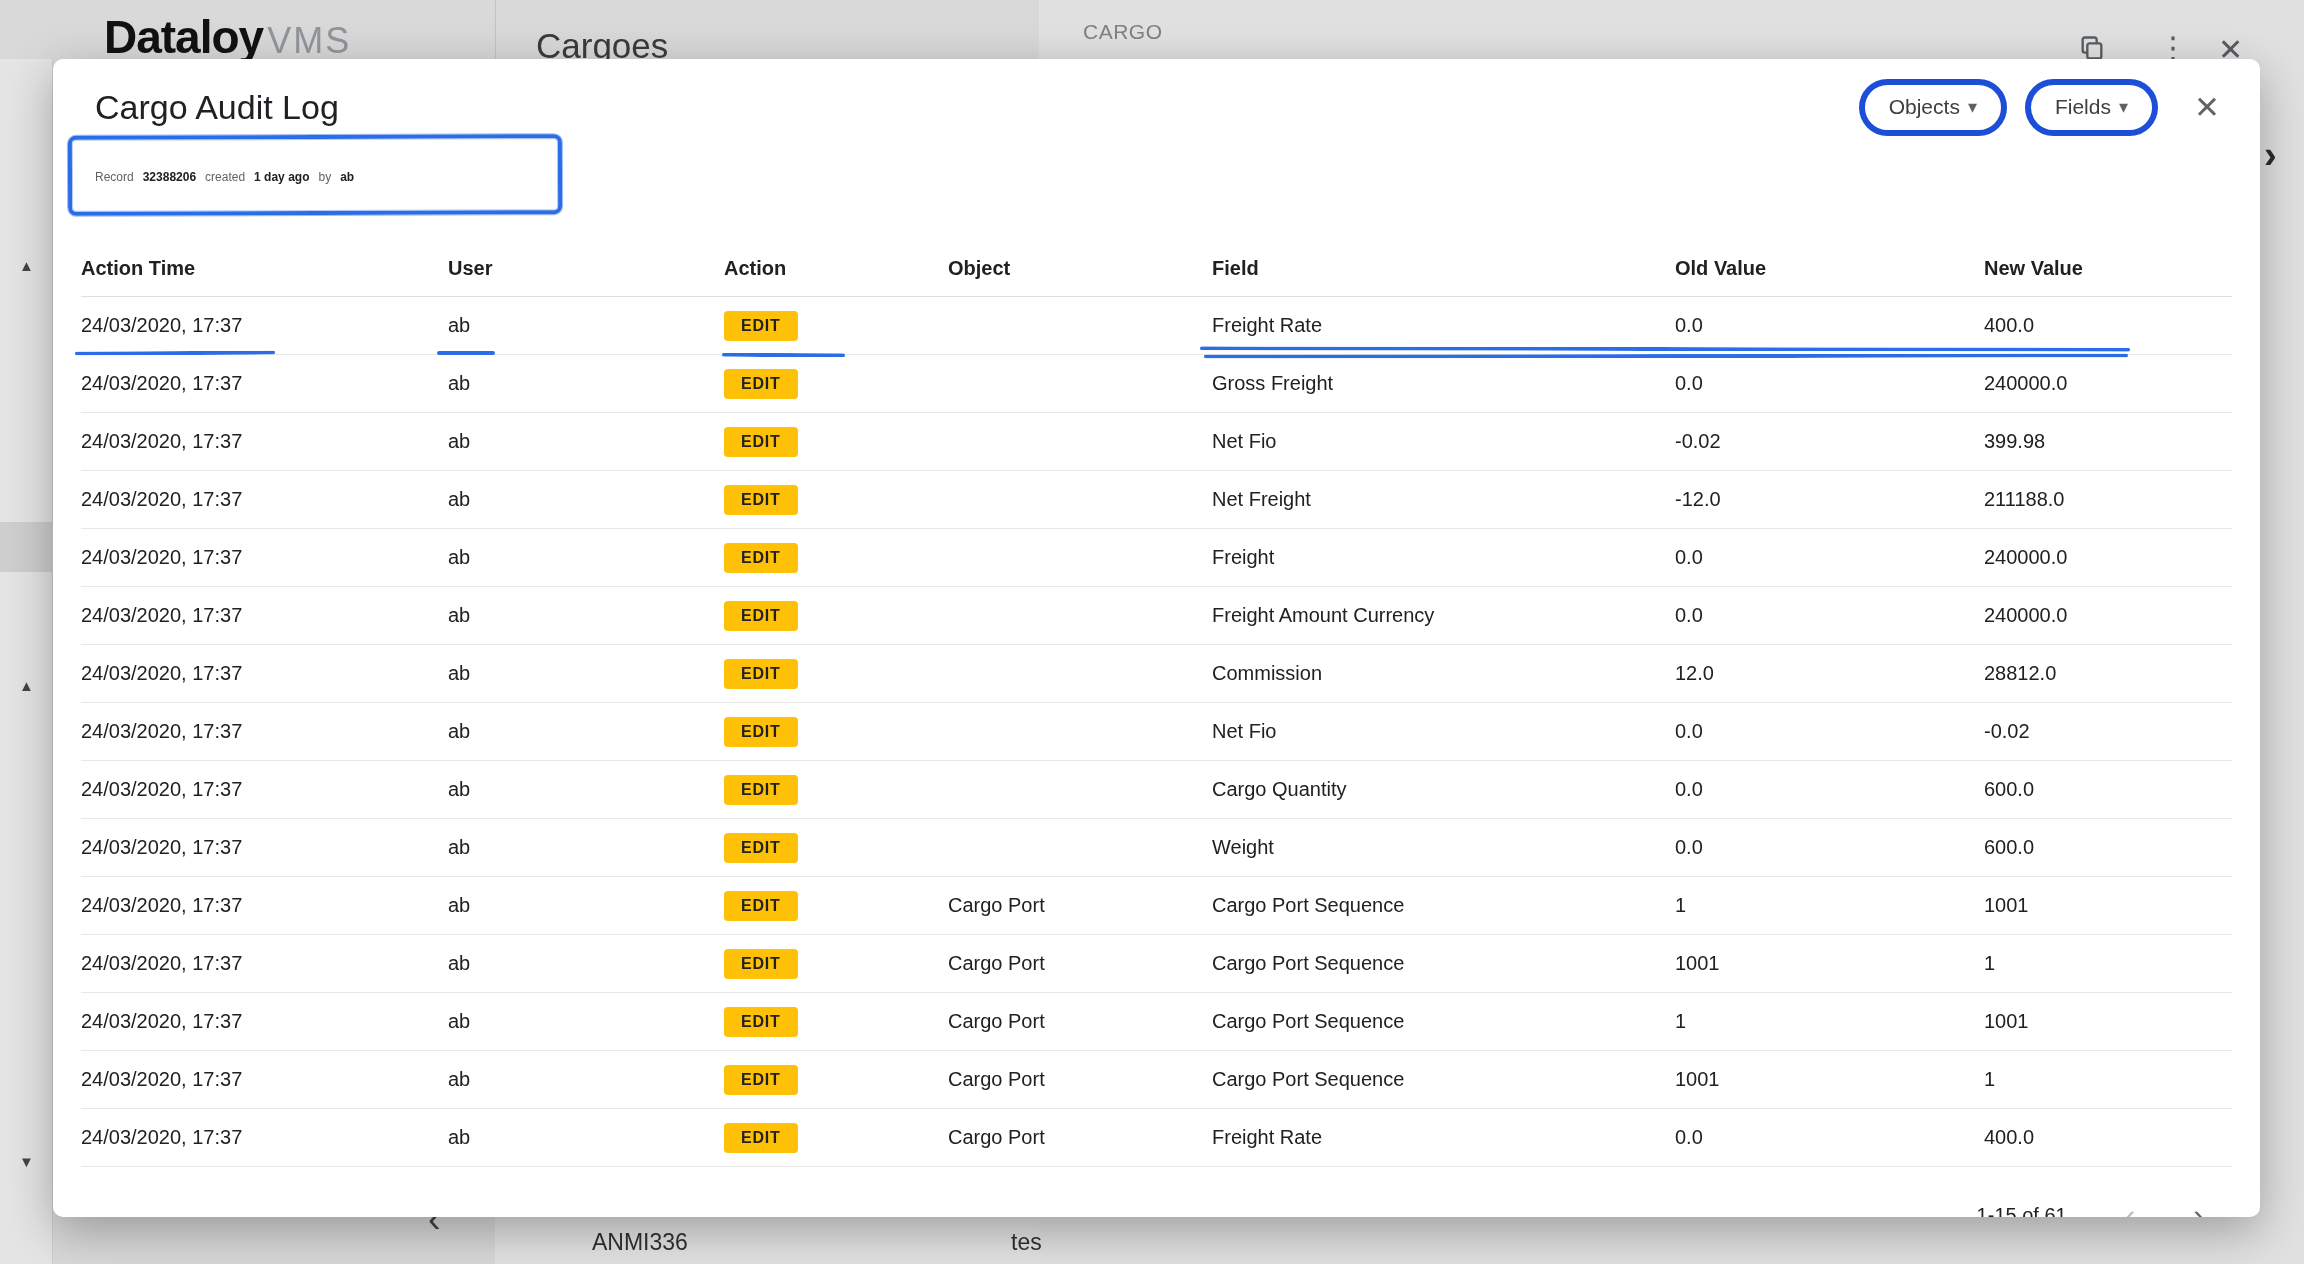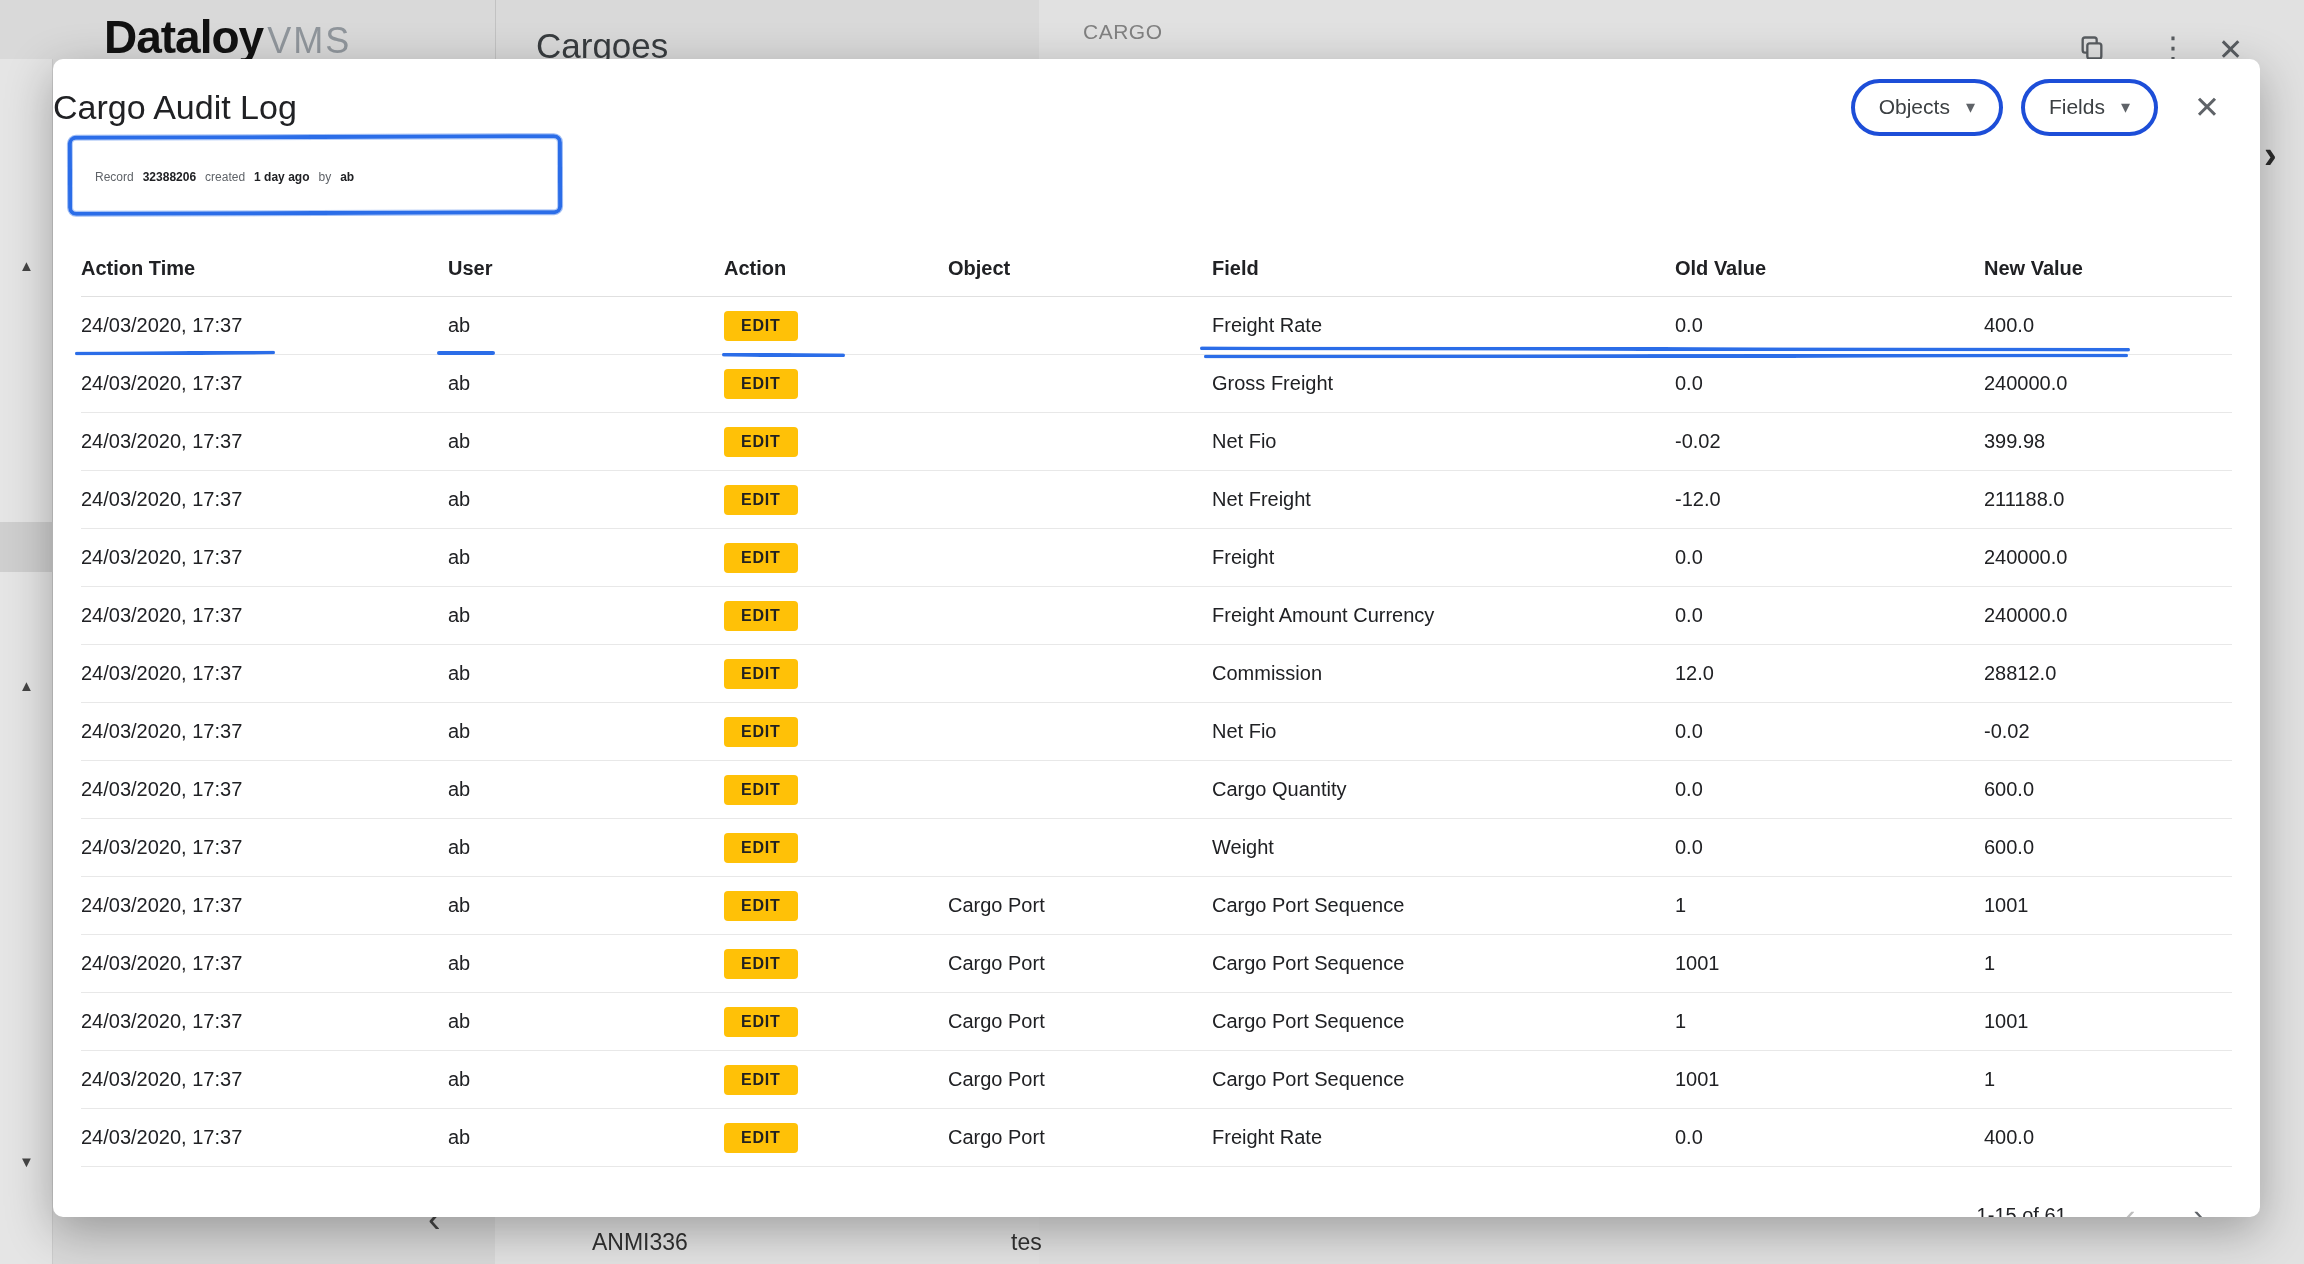--- a/index.html
+++ b/index.html
@@ -28,23 +28,23 @@
   .bg-list-id { left:97px; top:38px; font-size:23px; color:#353535; }
   .bg-list-name { left:516px; top:38px; font-size:23px; color:#353535; }
   .scrim { position:absolute; inset:0; background:rgba(0,0,0,.06); z-index:1; }
 
   
   .modal { position:absolute; left:53px; top:59px; width:2207px; height:1158px;
     background:#ffffff; border-radius:10px; z-index:2; overflow:hidden;
     box-shadow:0 14px 48px rgba(0,0,0,.30); }
   .modal-header { position:absolute; left:0; right:40px; top:18px; height:60px;
     display:flex; align-items:center; }
-  .modal-title { font-size:34px; font-weight:400; color:#202124; flex:1; }
-  .pill { height:57px; border:4px solid #1d4ed8; border-radius:29px; background:#fff;
-    display:flex; align-items:center; gap:16px; padding:0 24px; font-size:21px;
+  .modal-title { margin-left:42px; font-size:34px; font-weight:400; color:#202124; flex:1; }
+  .pill { height:57px; border:6px solid #1d4ed8; border-radius:29px; background:#fff;
+    display:flex; align-items:center; gap:8px; padding:0 24px; font-size:21px;
     color:#3c4043; cursor:pointer; margin-left:18px; }
   .pill .chev { font-size:18px; color:#5f6368; }
   .modal-close { margin-left:36px; background:none; border:none; font-size:31px;
     color:#5f6368; cursor:pointer; line-height:1; }
 
   .record-banner { position:absolute; left:25px; top:85px; width:468px; height:65px;
     display:flex; align-items:center; gap:9px; padding-left:17px;
     font-size:12px; color:#5f6368; white-space:nowrap; }
   .record-banner b { color:#202124; font-weight:bold; }
 

